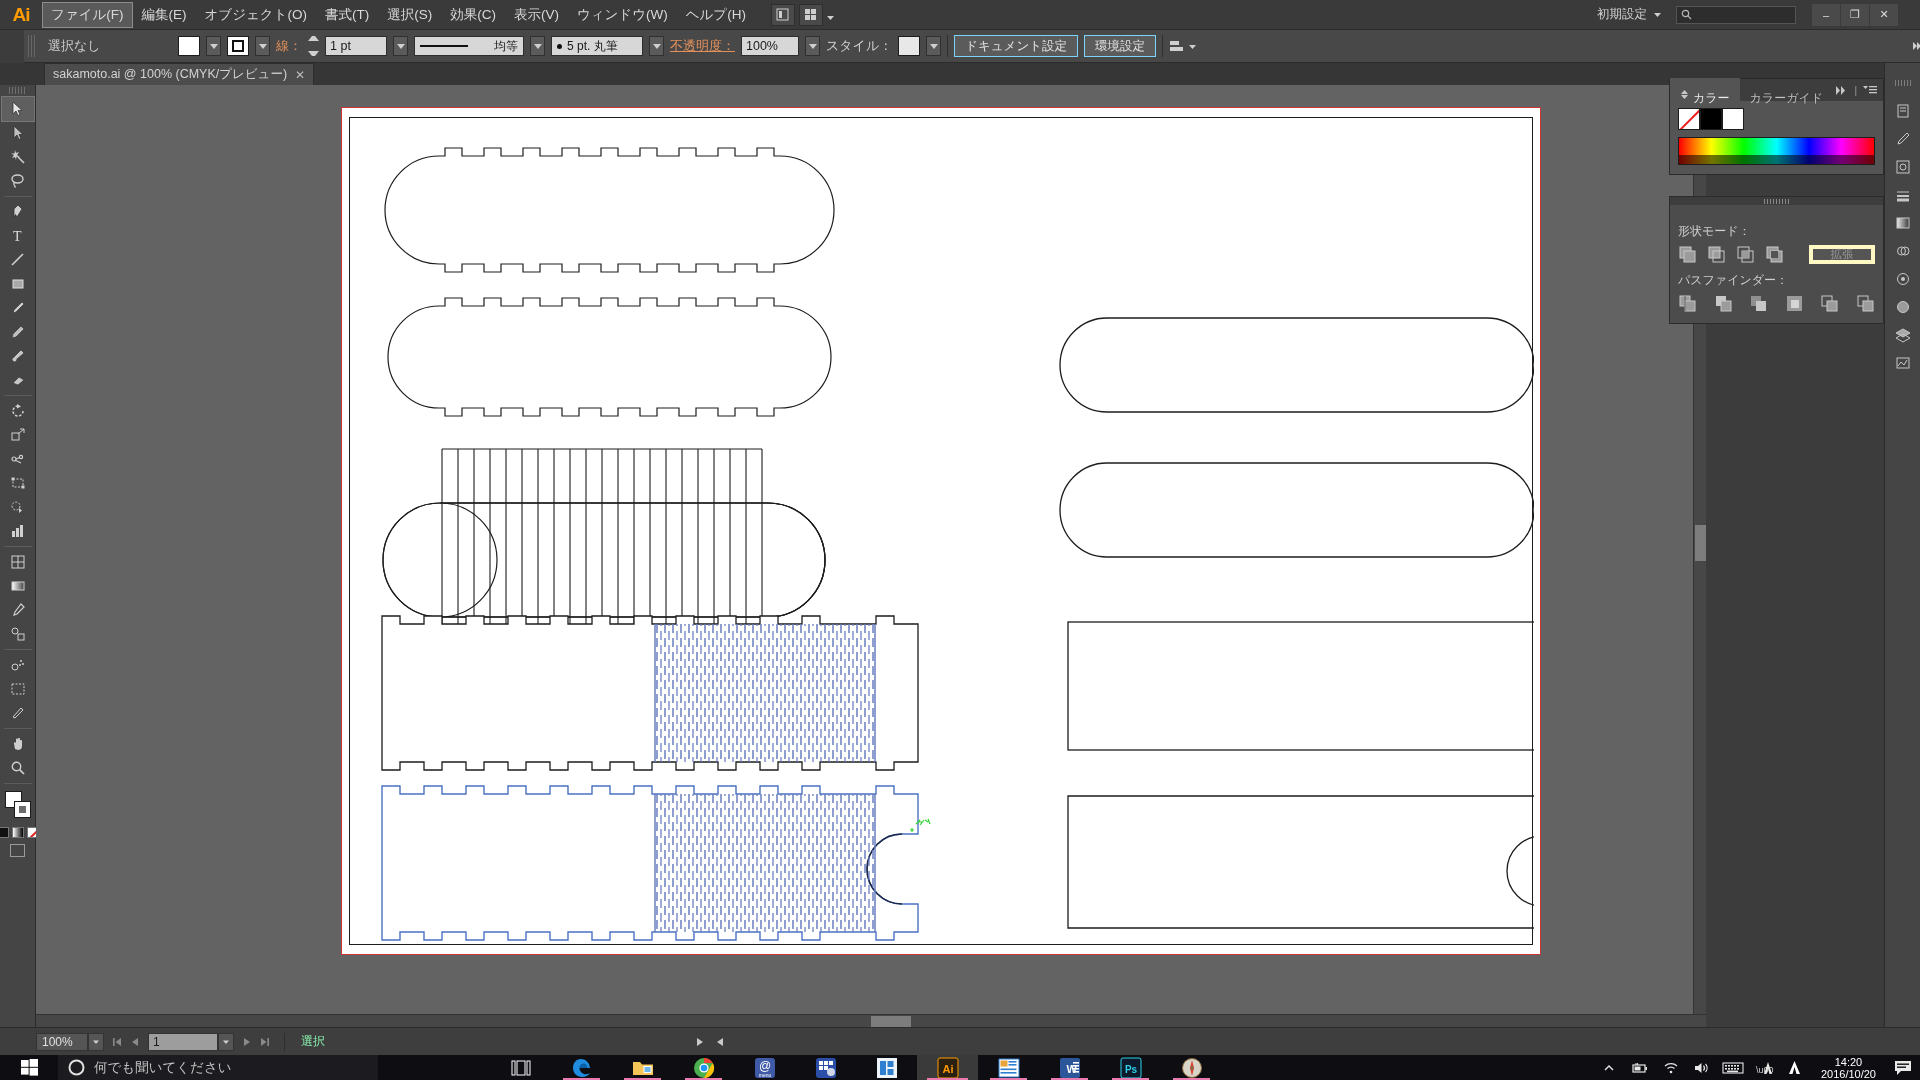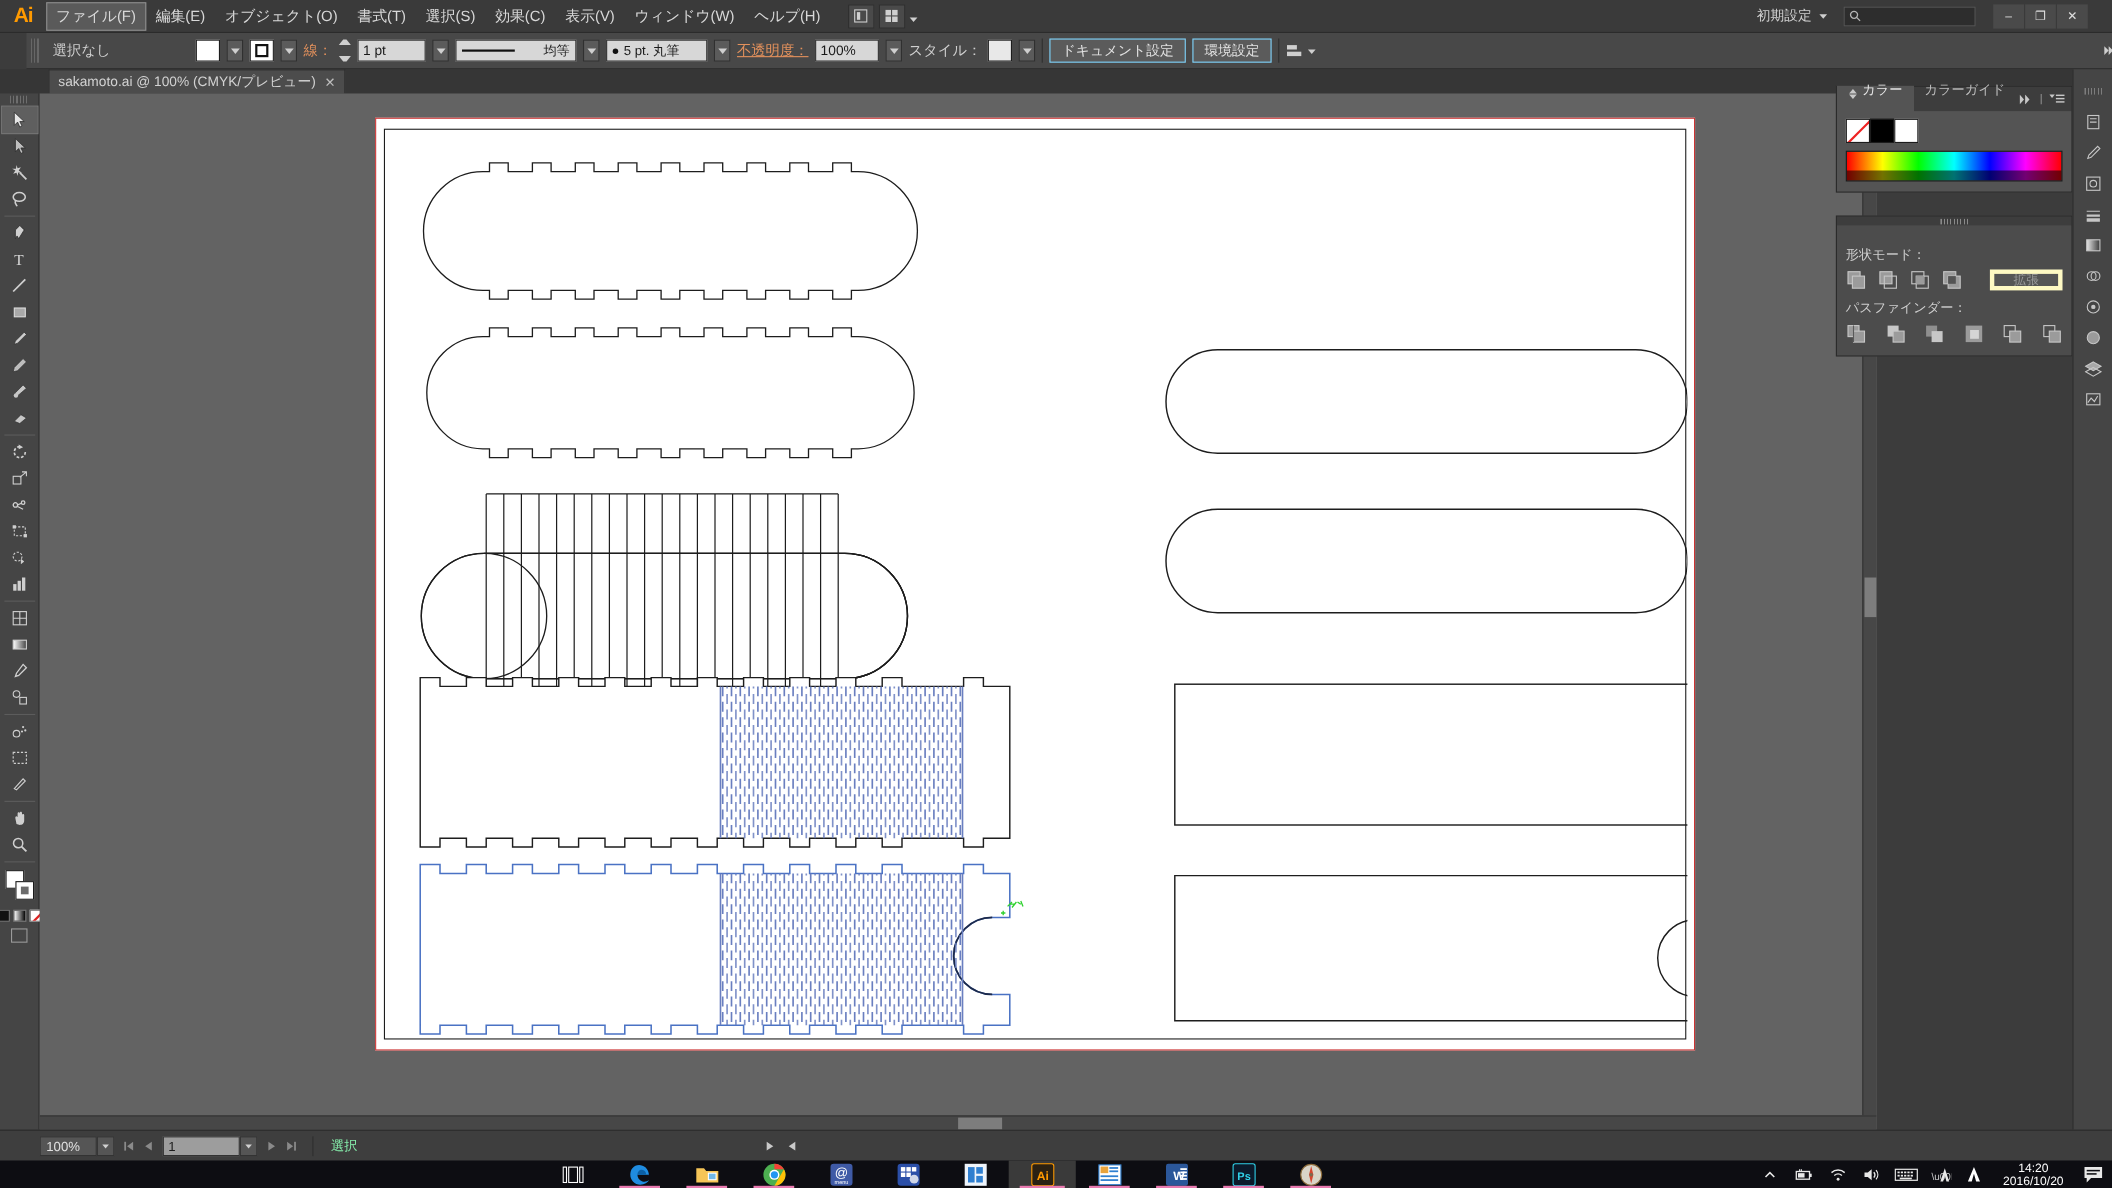--- a/index.html
+++ b/index.html
@@ -80,21 +80,21 @@
   
   .canvaswrap{position:absolute;left:36px;top:85px;right:214px;bottom:28px;background:#636363;overflow:hidden;}
   .artboard{position:absolute;left:305px;top:22px;width:1200px;height:848px;background:#fff;
      border:1px solid #c33; box-shadow:0 0 0 0 #000;}
   .paper{position:absolute;left:313px;top:32px;width:1184px;height:828px;background:#fff;border:1px solid #1d1d1d;}
   .art-svg{position:absolute;left:0;top:0;}
 
   
   .dock{position:absolute;right:36px;top:78px;width:215px;background:#454545;border:1px solid #2b2b2b;}
   .panel-tabs{display:flex;align-items:center;height:22px;background:#3d3d3d;}
-  .ptab{height:22px;display:flex;align-items:flex-end;gap:4px;padding:12px 10px;font-size:12px;color:#bfbfbf;}
+  .ptab{height:22px;display:flex;align-items:flex-start;gap:4px;padding:12px 10px;font-size:12px;color:#bfbfbf;}
   .ptab.on{background:#545454;color:#eaeaea;}
   .ptab-arrows{margin-left:auto;display:flex;align-items:center;gap:6px;padding-right:6px;color:#c6c6c6;font-size:10px;}
   .panel-body{background:#545454;padding:7px 8px 9px;}
   .sw-row{display:flex;gap:0;margin-bottom:7px;}
   .sw{width:22px;height:22px;border:1px solid #1c1c1c;}
   .sw.none{background:#fff;position:relative;overflow:hidden;}
   .sw.none::after{content:"";position:absolute;left:-4px;top:9px;width:32px;height:2px;background:#e22;
      transform:rotate(-45deg);}
   .spectrum{height:28px;border:1px solid #1c1c1c;
      background:linear-gradient(to right,#ff0000,#ffff00,#00ff00,#00ffff,#0000ff,#ff00ff,#ff0000);
@@ -872,20 +872,36 @@
       <svg width="10" height="10" viewBox="0 0 10 10">
           <polygon points="8,1 8,9 2,5" fill="#c9c9c9"></polygon>
         </svg>
     </div>
   </div>
 </div>
 
 <div id="taskbar">
   <div class="tb-bg"></div>
 
+  <div class="tb-left">
+    <div class="startbtn">
+      <svg width="17" height="17" viewBox="0 0 17 17">
+        <rect x="0" y="1" width="7.6" height="6.8" fill="#fff"></rect>
+        <rect x="8.6" y="0" width="8.4" height="7.8" fill="#fff"></rect>
+        <rect x="0" y="8.8" width="7.6" height="6.8" fill="#fff"></rect>
+        <rect x="8.6" y="8.8" width="8.4" height="7.8" fill="#fff"></rect>
+      </svg>
+    </div>
+    <div class="cortana">
+      <svg width="17" height="17" viewBox="0 0 17 17">
+          <circle cx="8.5" cy="8.5" r="7" fill="none" stroke="#e0e0e0" stroke-width="2"></circle>
+        </svg>
+      <span class="cort-txt">何でも聞いてください</span>
+    </div>
+  </div>
 
   <div class="taskicons">
     <div class="tkicon">
       <svg width="20" height="16" viewBox="0 0 20 16">
           <rect x="1" y="1" width="3" height="14" fill="none" stroke="#fff"></rect>
           <rect x="6" y="1" width="8" height="14" fill="none" stroke="#fff"></rect>
           <rect x="16" y="1" width="3" height="14" fill="none" stroke="#fff"></rect>
         </svg>
     </div>
     <div class="tkicon run">

